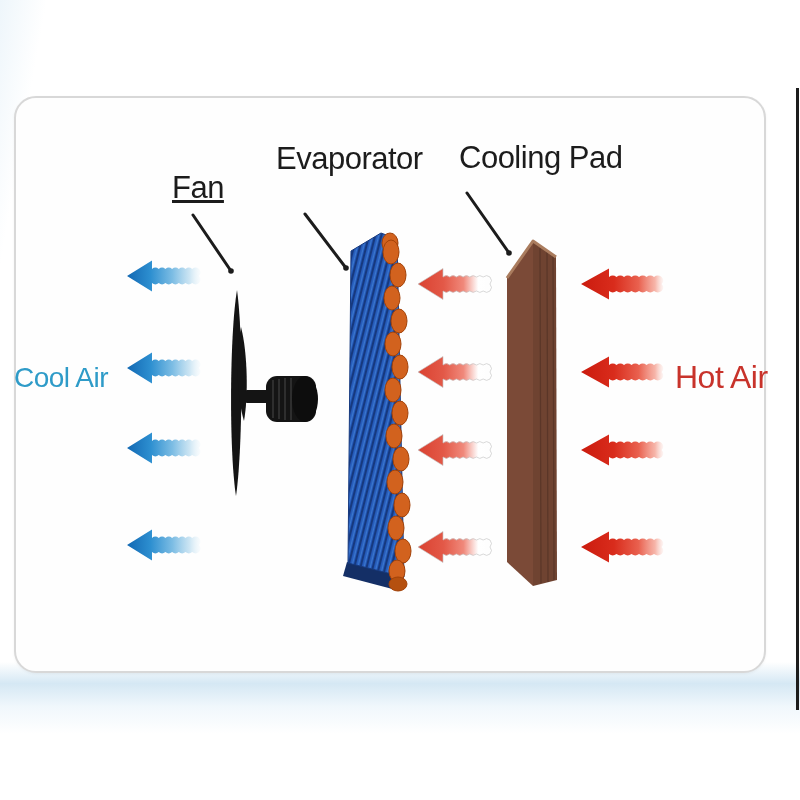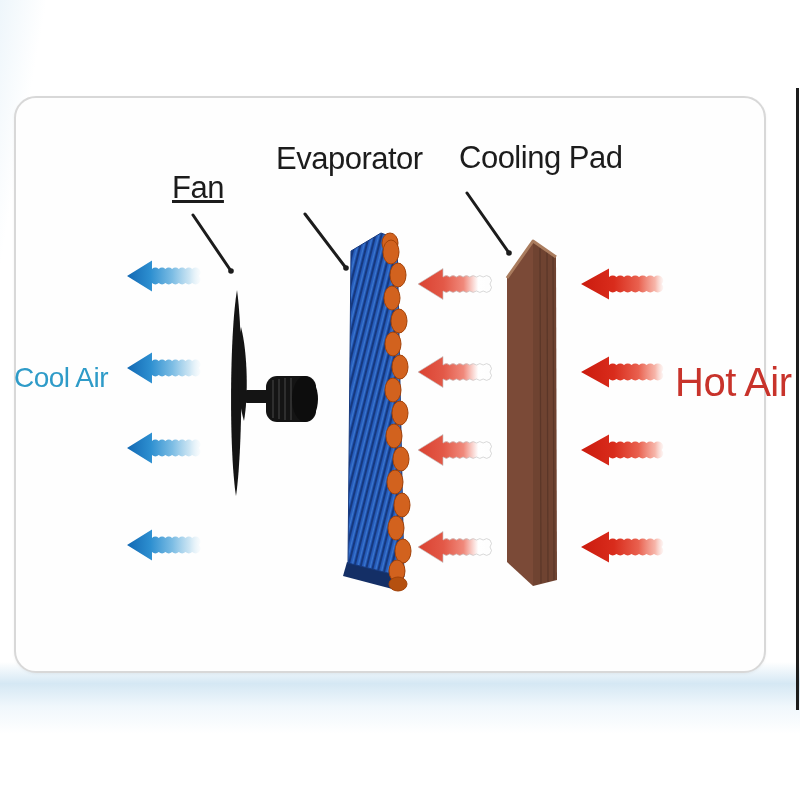--- a/index.html
+++ b/index.html
@@ -23,21 +23,21 @@
   }
   svg.scene{position:absolute;left:0;top:0;z-index:3;}
   .lbl{
     position:absolute;z-index:4;color:var(--label-text,#1c1c1c);
     font-size:31px;letter-spacing:-0.5px;white-space:nowrap;line-height:1.1;
   }
   .lbl-fan{left:172px;top:171px;text-decoration:underline;}
   .lbl-evap{left:276px;top:142px;}
   .lbl-pad{left:459px;top:141px;}
   .lbl-cool{left:14px;top:363px;font-size:28px;color:var(--cool-air-text,#2e9bc8);}
-  .lbl-hot{left:675px;top:360px;font-size:40px;color:var(--hot-air-text,#c8332b);}
+  .lbl-hot{left:675px;top:360px;font-size:32px;color:var(--hot-air-text,#c8332b);}
 </style>
 </head>
 <body>
 
 <div class="backdrop-wash"></div>
 
 <div class="panel"></div>
 
 <div class="frame-edge"></div>
 

